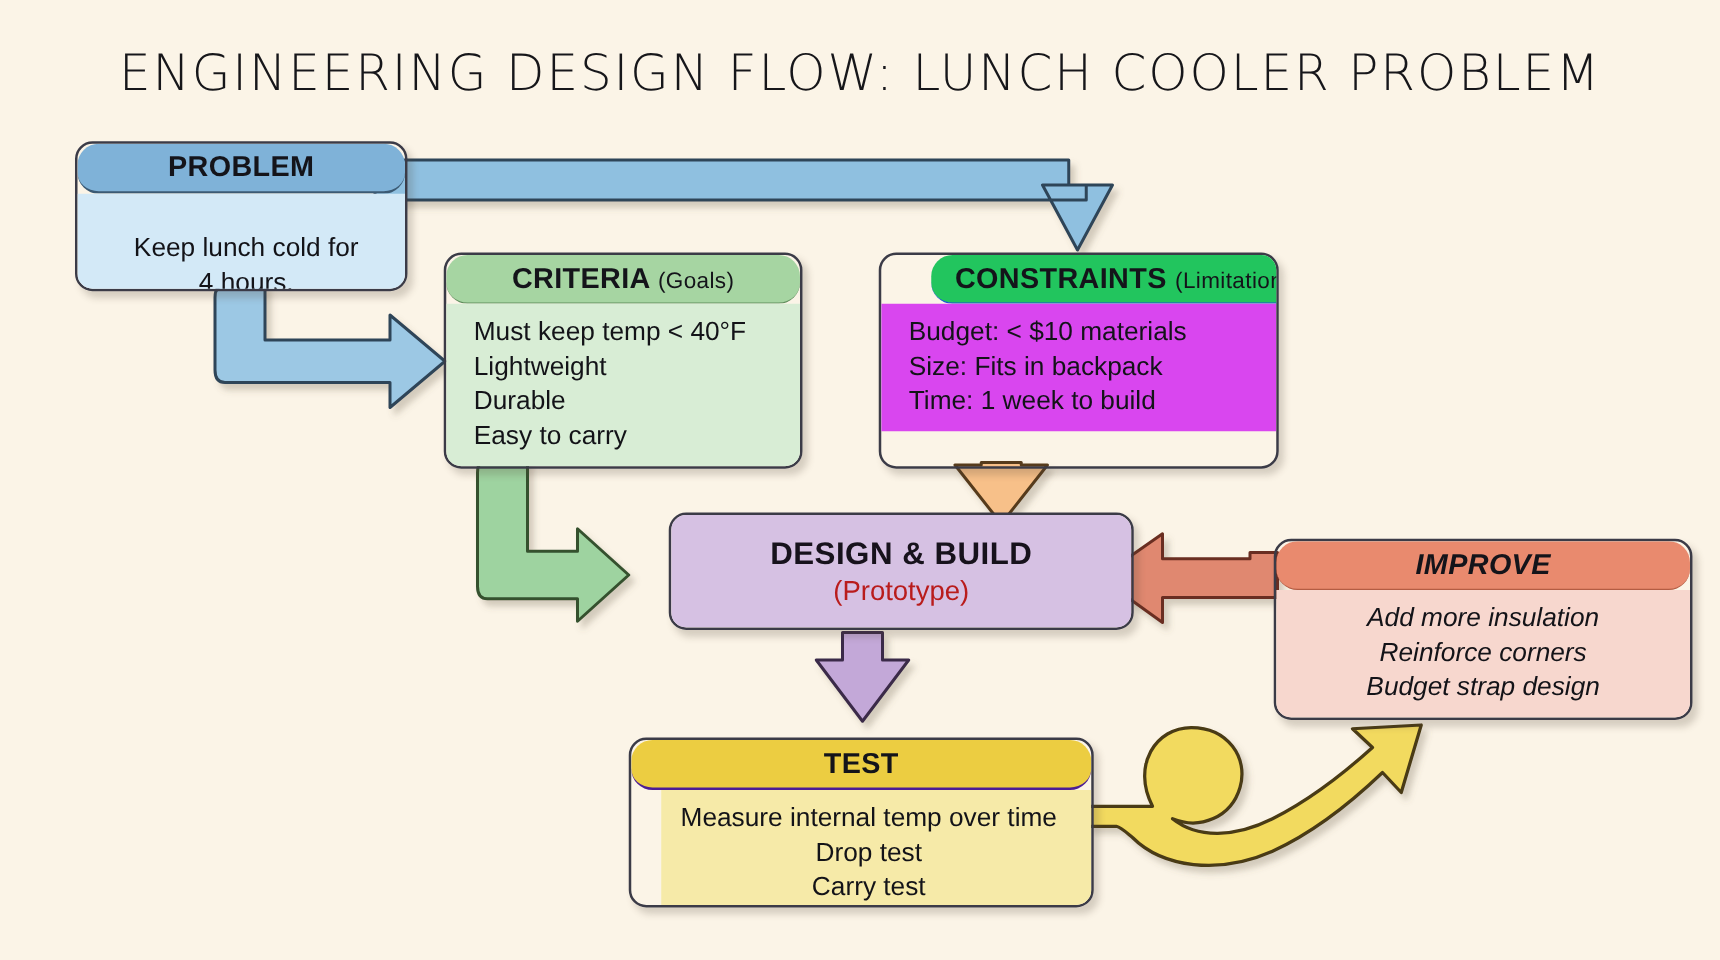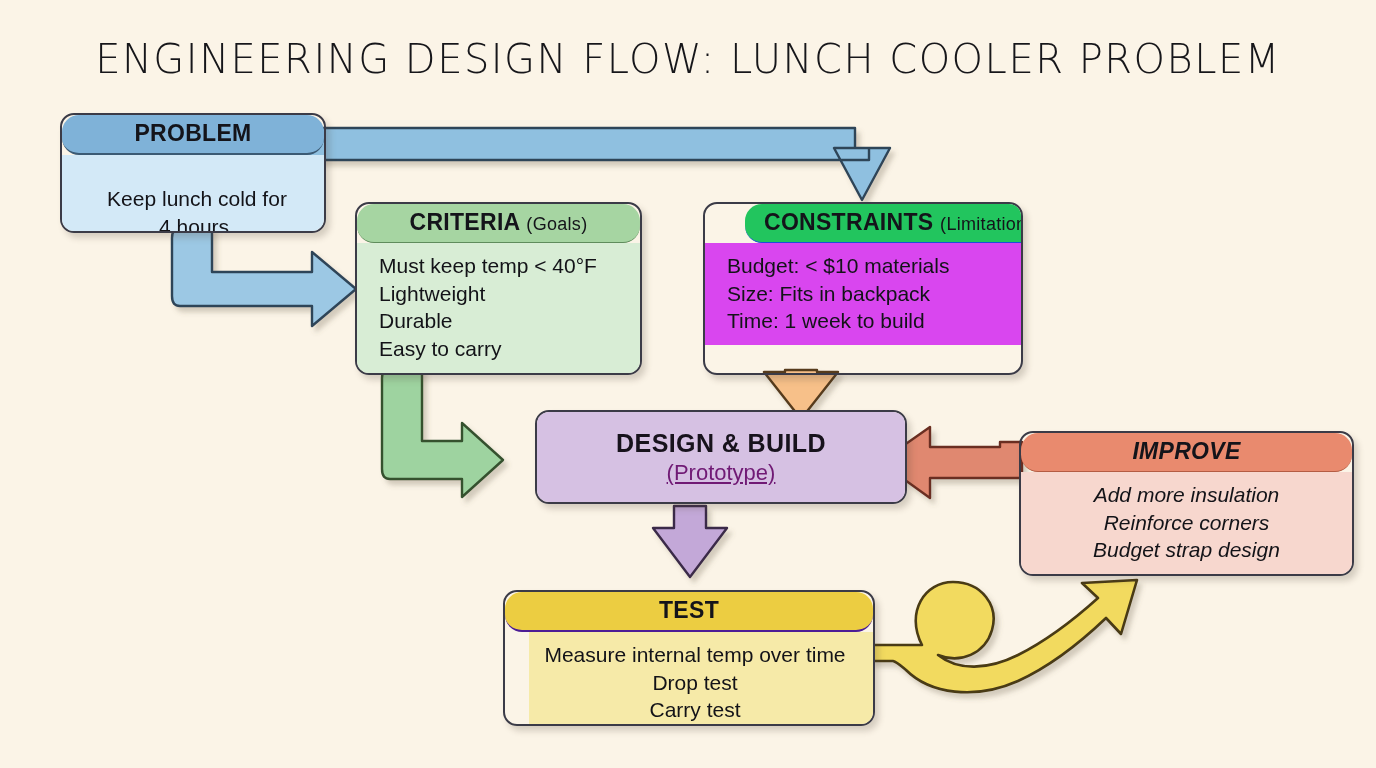--- a/index.html
+++ b/index.html
@@ -96,21 +96,21 @@
     width: 100%;
     height: 100%;
     box-sizing: border-box;
     display: flex;
     flex-direction: column;
     align-items: center;
     justify-content: center;
     text-align: center;
   }
   #node-design .t1 { font-size: 25px; font-weight: bold; color: #17121c; letter-spacing: 0.4px; }
-  #node-design .t2 { font-size: 22px; color: #701a75; margin-top: 2px; text-decoration: underline; }
+  #node-design .t2 { font-size: 22px; color: #b91c1c; margin-top: 2px; }
 
   
   #node-improve { left: 1019px; top: 431px; width: 335px; height: 145px; font-style: italic; }
   #node-improve .hdr { background: #e98a6e; border-bottom: 1px solid #b45c43; }
   #node-improve .body { background: #f7d7ce; text-align: center; padding-left: 14px; }
 
   
   #node-test { left: 503px; top: 590px; width: 372px; height: 136px; }
   #node-test .hdr { background: #eccd41; border-bottom: 2px solid #4c1d95; }
   #node-test .body { background: #f6eaa8; text-align: center; padding-left: 2px; margin-left: 24px; }

